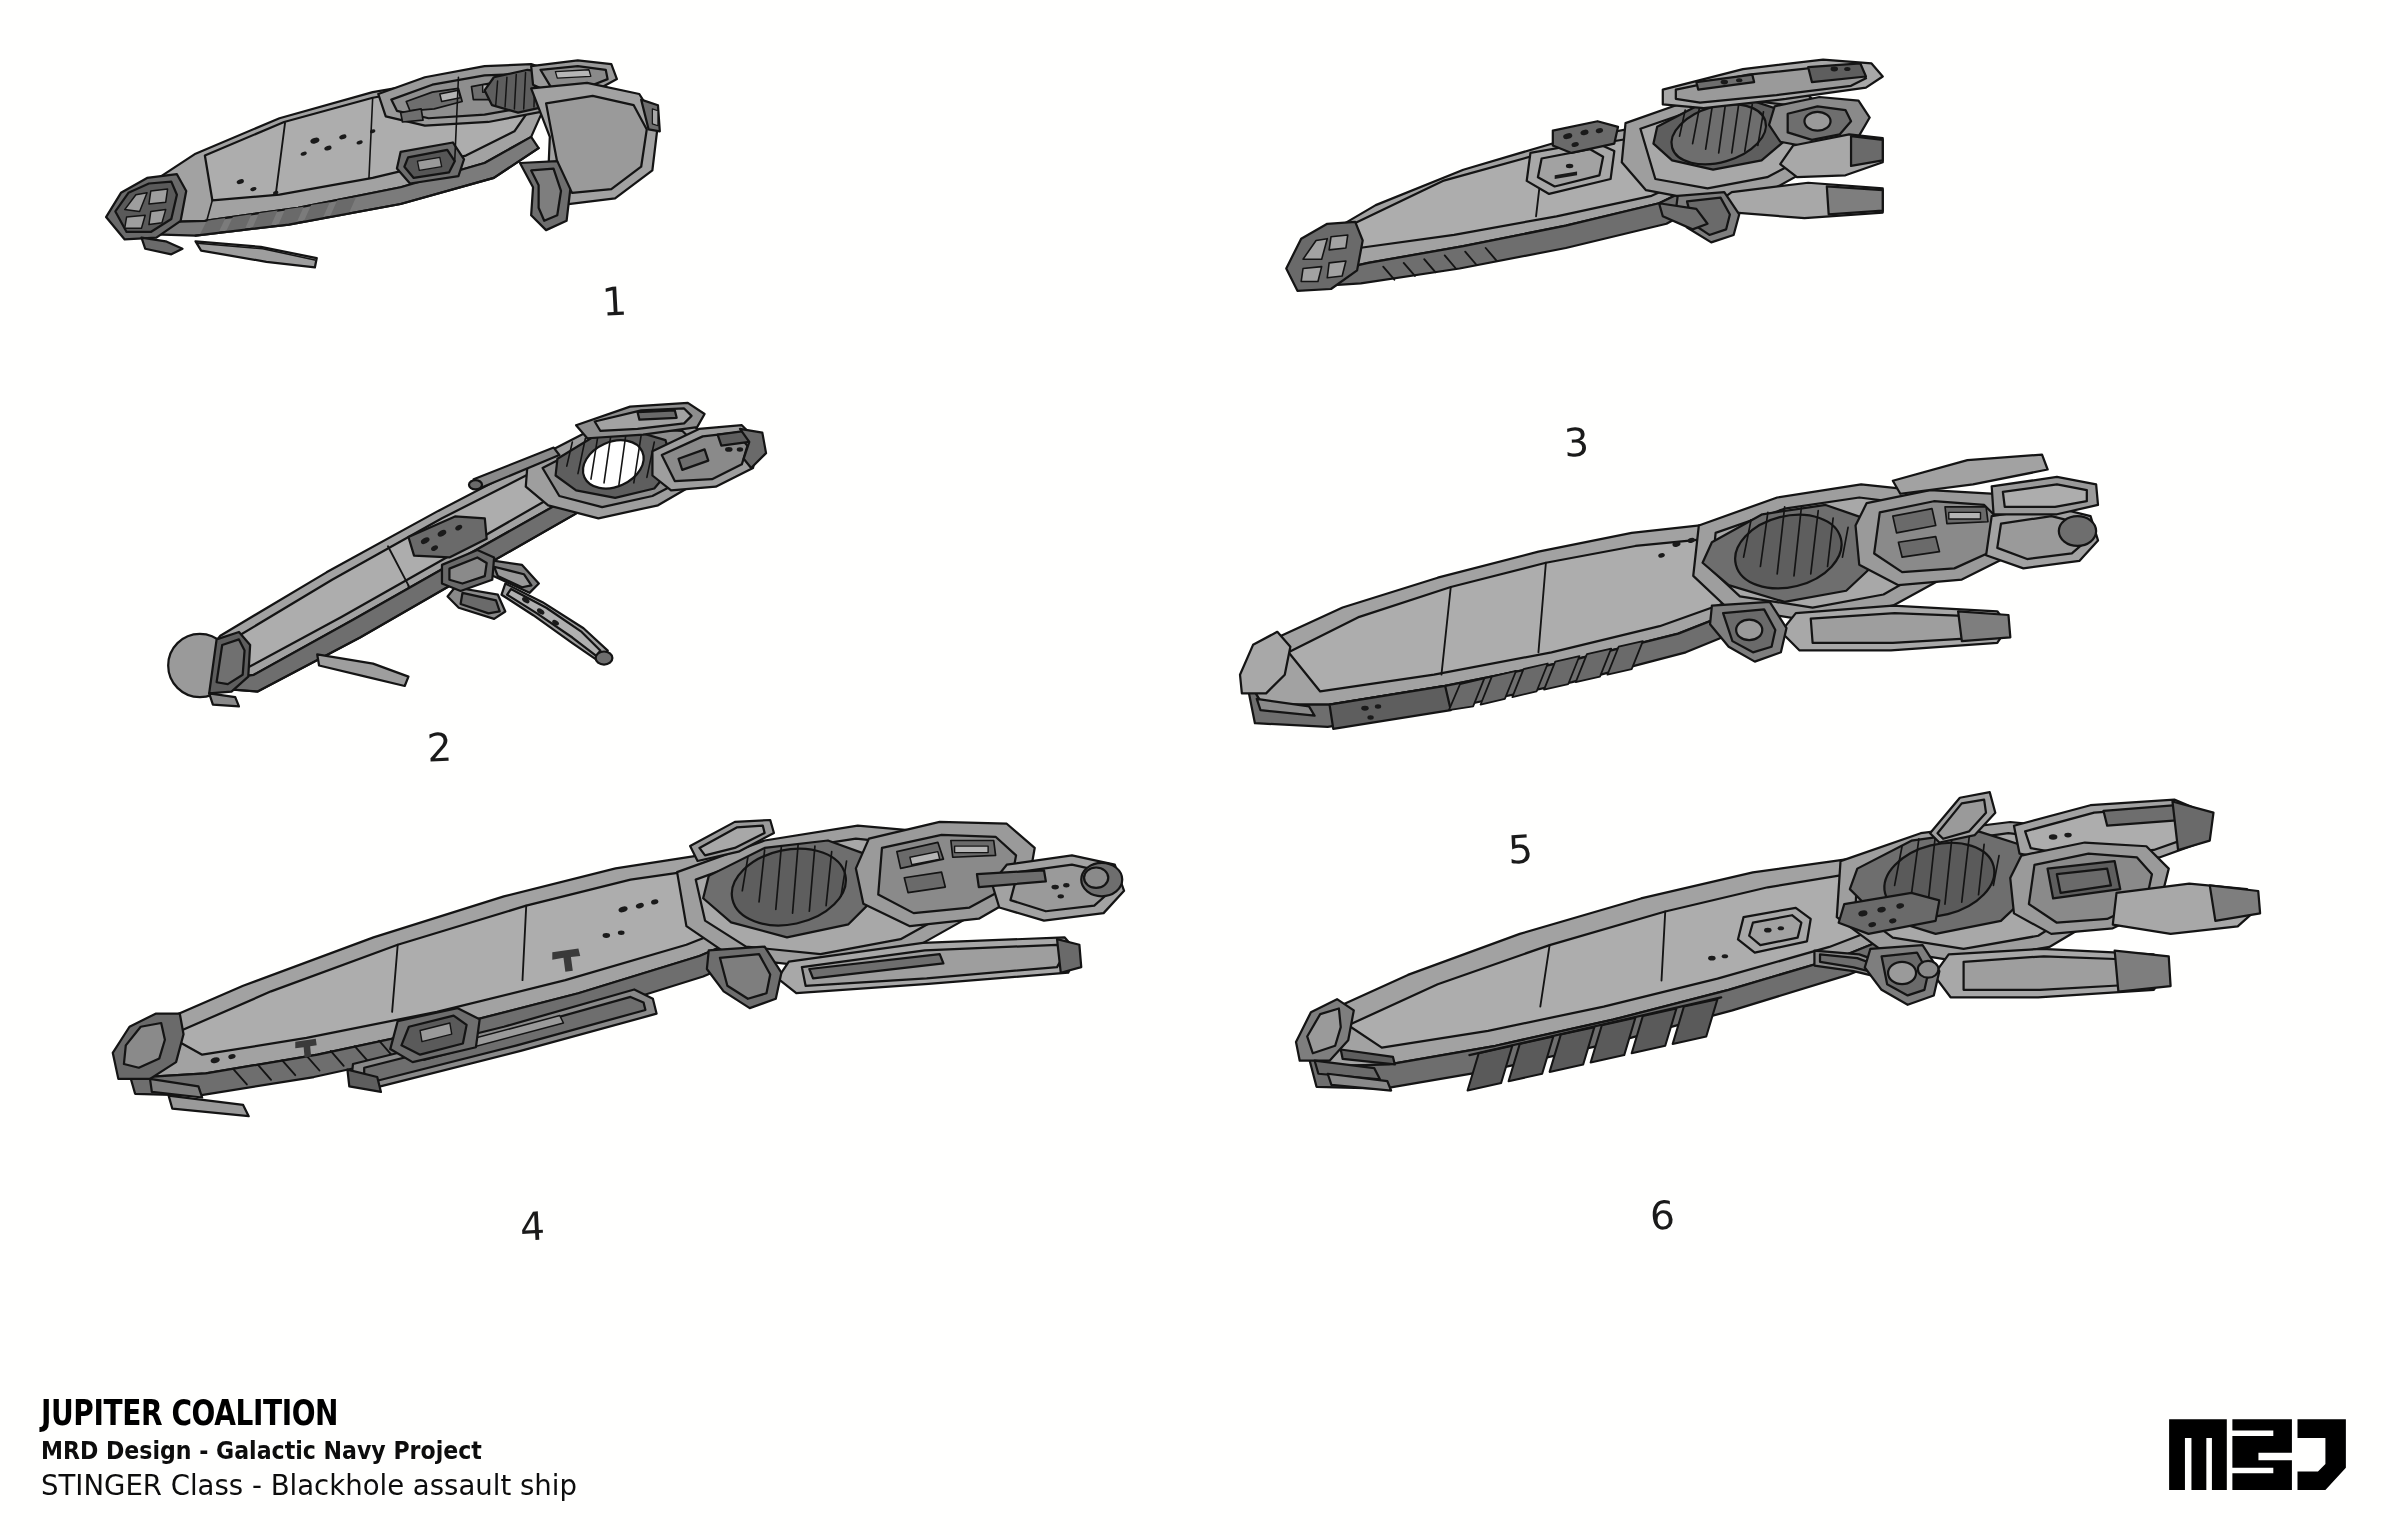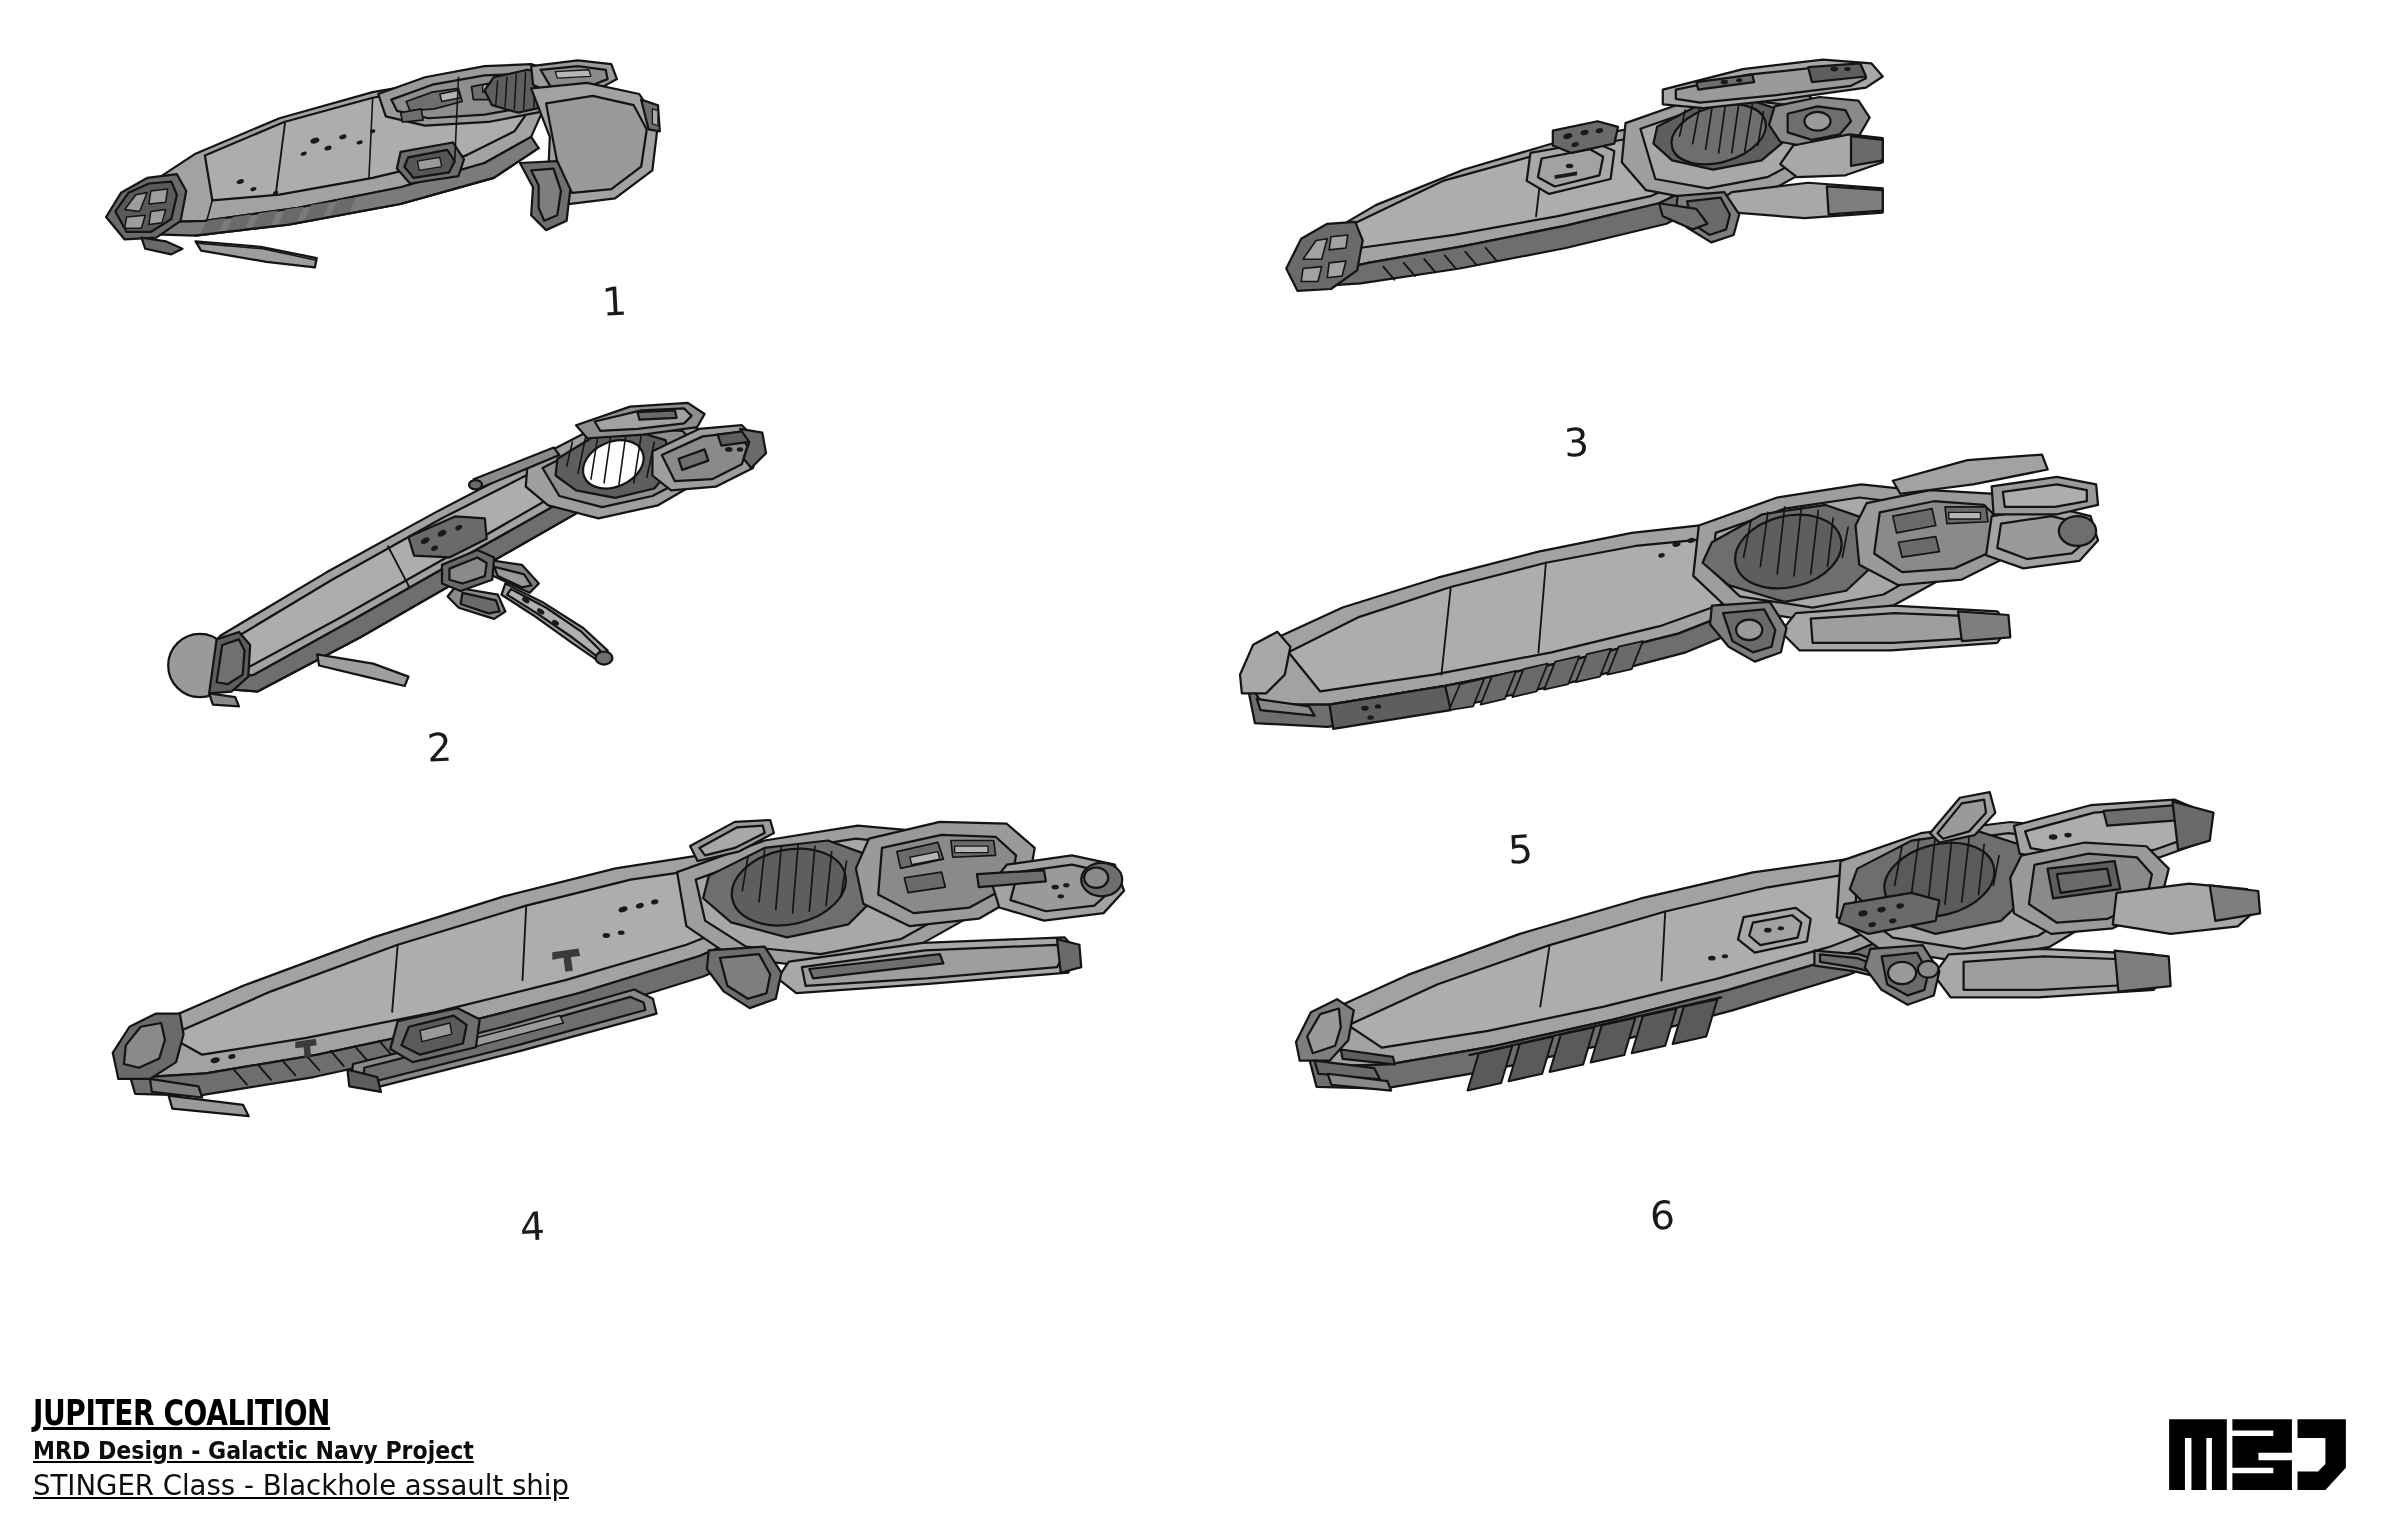--- a/index.html
+++ b/index.html
@@ -22,21 +22,21 @@
     font-size:39px;
     color:#1a1a1a;
     font-weight:400;
     letter-spacing:0;
     transform:rotate(-3deg);
     user-select:none;
   }
 
   
   #title-block{
-    position:absolute;left:33px;top:1396px;text-decoration:underline;
+    position:absolute;left:41px;top:1396px;
   }
   #org-name{
     font-family:"DejaVu Sans",sans-serif;
     font-weight:700;
     font-size:35px;
     letter-spacing:-0.5px;
     color:#000;
     line-height:1.0;
     transform:scaleX(0.80);
     transform-origin:left center;

